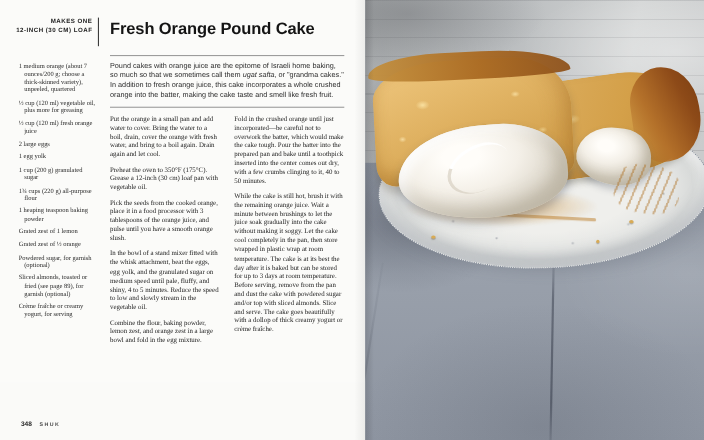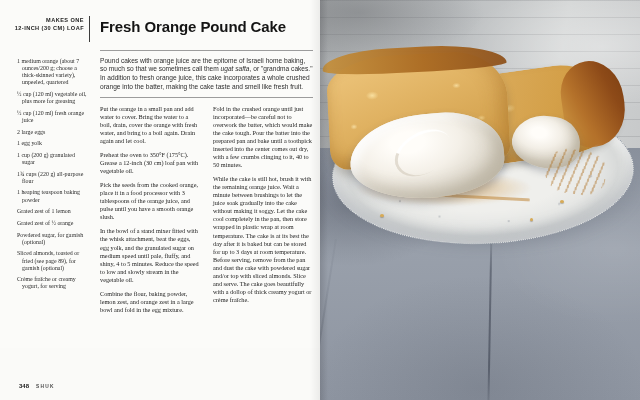--- a/index.html
+++ b/index.html
@@ -1,20 +1,20 @@
 <!DOCTYPE html>
 <html><head>
 <meta charset="utf-8">
 <style>
   html,body{margin:0;padding:0;background:#e8e8e8;}
   .spread{position:relative;width:640px;height:400px;overflow:hidden;display:flex;
           font-family:"Liberation Sans",sans-serif;background:#fafaf8;}
 
   
-  .page-left{position:relative;width:320px;height:348px;background:#fbfbf9;flex:0 0 320px;}
+  .page-left{position:relative;width:320px;height:348px;background:#fbfbf9;flex:0 0 320px;padding-left:12px;}
   .yield{position:absolute;top:17px;left:0;width:84px;text-align:right;
          font-weight:bold;font-size:5.6px;line-height:7.6px;letter-spacing:.45px;color:#1d1d1d;}
   .divider-v{position:absolute;left:89px;top:16px;width:1.2px;height:26px;background:#3c3c3c;}
   .ingredients{position:absolute;left:17px;top:58px;width:71px;margin:0;padding:0;list-style:none;
                font-family:"Liberation Serif",serif;font-size:5.9px;line-height:7.1px;color:#2b2b2b;}
   .ingredients li{margin:0 0 4.6px;padding-left:5px;text-indent:-5px;}
 
   .main{position:absolute;left:100px;top:16px;width:213px;}
   .recipe-title{margin:3px 0 0;font-size:15px;line-height:16px;font-weight:700;
                 letter-spacing:-.1px;color:#141414;}

